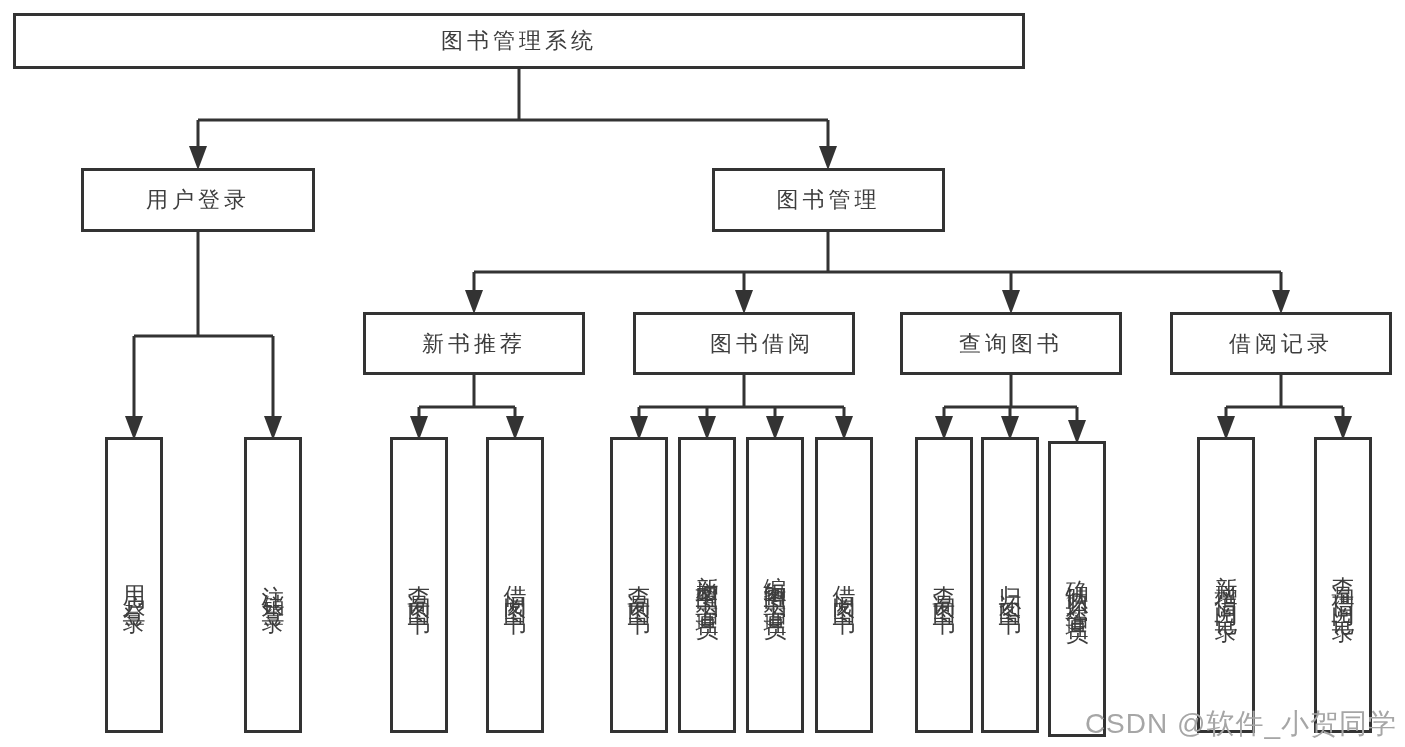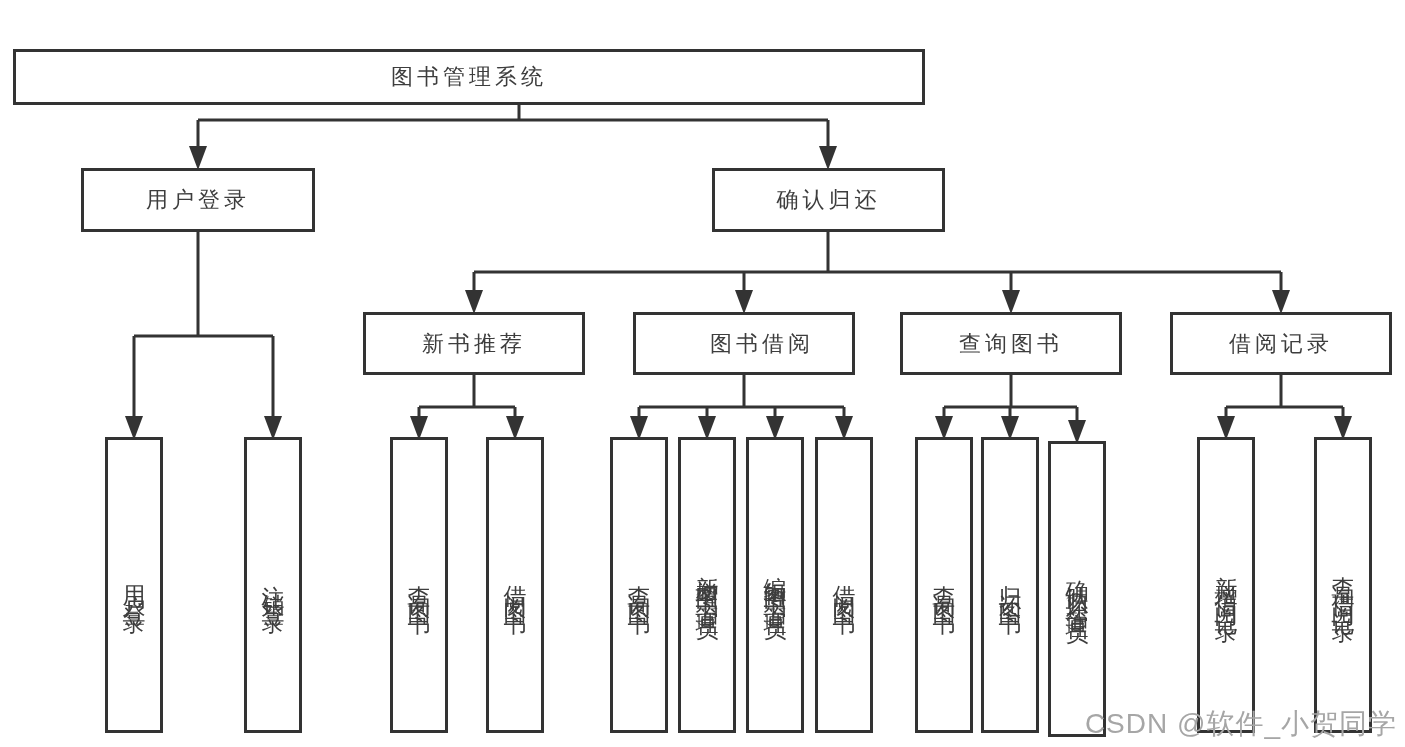--- a/index.html
+++ b/index.html
@@ -56,24 +56,24 @@
     <polygon class="ahead" points="698,416 716,416 707,440"></polygon>
     <polygon class="ahead" points="766,416 784,416 775,440"></polygon>
     <polygon class="ahead" points="835,416 853,416 844,440"></polygon>
     <polygon class="ahead" points="935,416 953,416 944,440"></polygon>
     <polygon class="ahead" points="1001,416 1019,416 1010,440"></polygon>
     <polygon class="ahead" points="1068,420 1086,420 1077,444"></polygon>
     <polygon class="ahead" points="1217,416 1235,416 1226,440"></polygon>
     <polygon class="ahead" points="1334,416 1352,416 1343,440"></polygon>
   </svg>
 
-  <div class="box hbox" style="left:13px;top:13px;width:912px;height:56px;margin-top:36px;">图书管理系统</div>
+  <div class="box hbox" style="left:13px;top:13px;width:1012px;height:56px;">图书管理系统</div>
 
   <div class="box hbox" style="left:81px;top:168px;width:234px;height:64px;">用户登录</div>
-  <div class="box hbox" style="left:712px;top:168px;width:233px;height:64px;">确认归还</div>
+  <div class="box hbox" style="left:712px;top:168px;width:233px;height:64px;">图书管理</div>
 
   <div class="box hbox" style="left:363px;top:312px;width:222px;height:63px;">新书推荐</div>
   <div class="box hbox" style="left:633px;top:312px;width:222px;height:63px;padding-left:36px;">图书借阅</div>
   <div class="box hbox" style="left:900px;top:312px;width:222px;height:63px;">查询图书</div>
   <div class="box hbox" style="left:1170px;top:312px;width:222px;height:63px;">借阅记录</div>
 
   <div class="box vbox sp-wide" style="left:105px;">用户登录</div>
   <div class="box vbox sp-wide" style="left:244px;">注销登录</div>
 
   <div class="box vbox sp-wide" style="left:390px;">查询图书</div>

